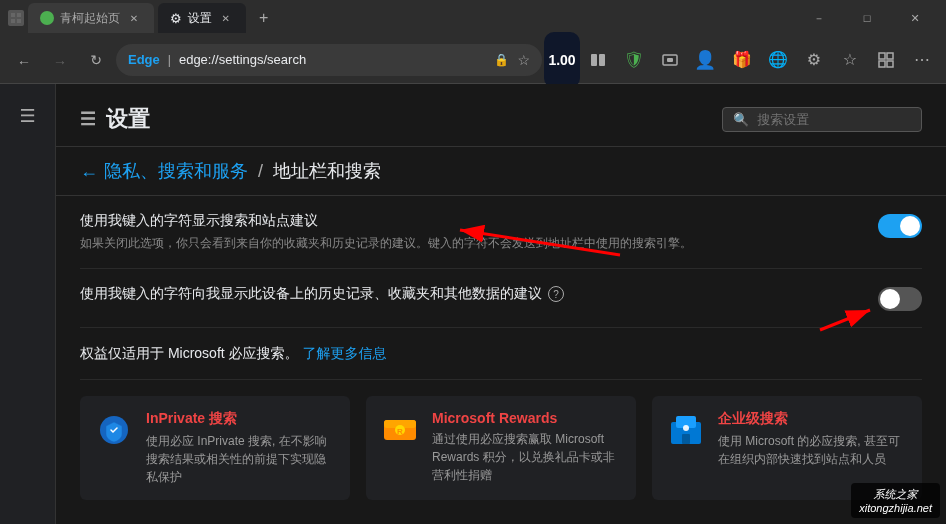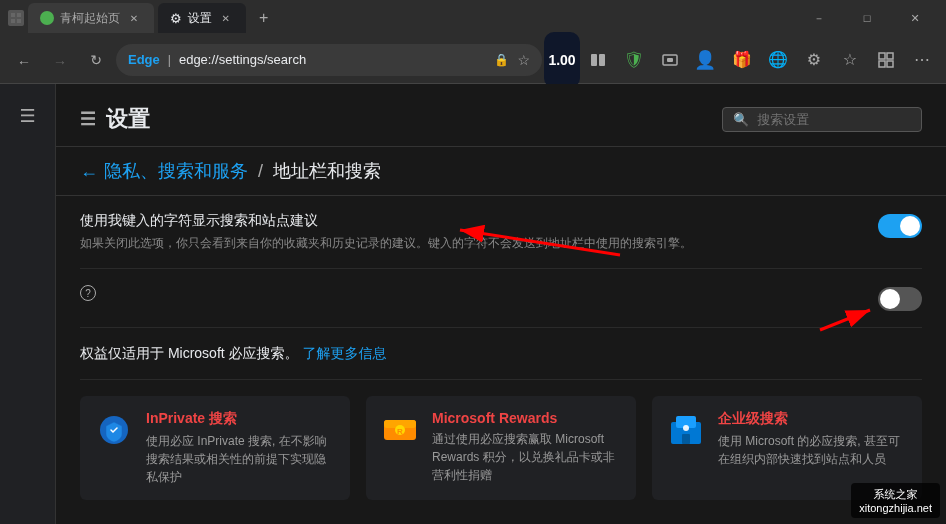--- a/index.html
+++ b/index.html
@@ -81,21 +81,21 @@
     .card-icon { width: 40px; height: 40px; flex-shrink: 0; display: flex; align-items: center; justify-content: center; }
     .card-icon svg { width: 36px; height: 36px; }
     .card-content { flex: 1; }
     .card-title { font-size: 14px; color: #ef4444; font-weight: 600; margin-bottom: 4px; cursor: pointer; }
     .card-desc { font-size: 12px; color: #999; line-height: 1.5; }
 
     
     .help-icon { display: inline-flex; align-items: center; justify-content: center; width: 16px; height: 16px; border: 1px solid #aaa; border-radius: 50%; font-size: 10px; color: #aaa; cursor: pointer; }
 
     
-    .watermark { position: fixed; bottom: 10px; right: 10px; background: rgba(0,0,0,0.7); color: white; font-size: 11px; padding: 3px 8px; border-radius: 4px; z-index: 100; }
+    .watermark { position: fixed; bottom: 10px; right: 10px; background: rgba(0,0,0,0.7); color: white; font-size: 11px; padding: 3px 8px; border-radius: 4px; z-index: 100; font-style: italic; }
 
     
     .overlay { position: absolute; top: 0; left: 0; width: 946px; height: 524px; pointer-events: none; z-index: 50; }
   </style>
 </head>
 <body>
 
 <div class="browser-frame">
 
   <div class="title-bar">
@@ -210,20 +210,21 @@
             <div class="setting-desc">如果关闭此选项，你只会看到来自你的收藏夹和历史记录的建议。键入的字符不会发送到地址栏中使用的搜索引擎。</div>
           </div>
           <div class="toggle on">
             <div class="toggle-knob"></div>
           </div>
         </div>
 
         <div class="setting-row">
           <div class="setting-info">
             <div class="setting-title">
+              <span>使用我键入的字符向我显示此设备上的历史记录、收藏夹和其他数据的建议</span>
               <span class="help-icon">?</span>
             </div>
           </div>
           <div class="toggle off">
             <div class="toggle-knob"></div>
           </div>
         </div>
 
         <div class="microsoft-row">
           <span class="microsoft-text">

